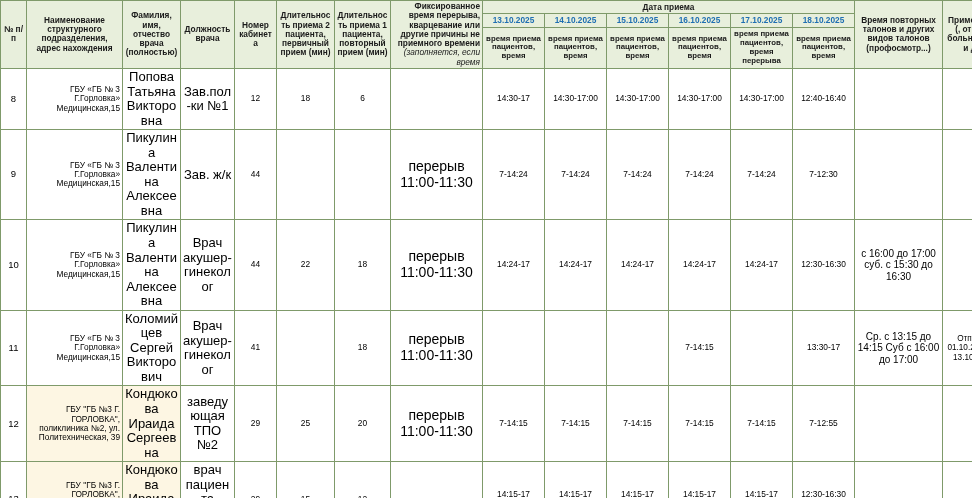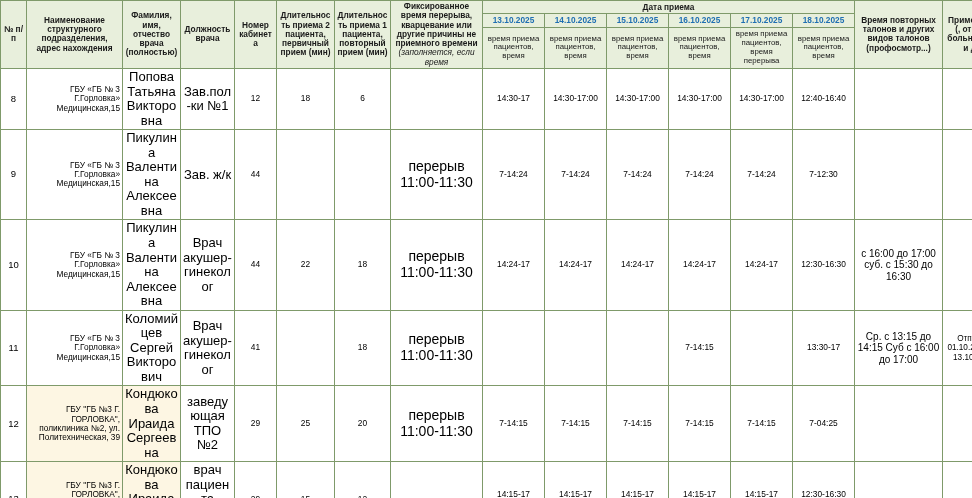--- a/index.html
+++ b/index.html
@@ -36,25 +36,26 @@
     font-size: 8.3px;
     color: #1a1a1a;
   }
   thead th.date-head {
     color: #1f6fb2;
     font-weight: bold;
     font-size: 8.3px;
     margin-left: 13px;
   }
   thead th.sub-head {
-    font-weight: normal;
+    font-weight: bold;
     font-size: 7.8px;
   }
   thead th.italic-note {
     font-weight: bold;
+    text-align: right;
   }
   thead th.italic-note .it {
     font-style: italic;
     font-weight: normal;
   }
   tbody td {
     background: #ffffff;
     font-size: 8.4px;
   }
   tbody tr.highlight td.c1,
@@ -231,21 +232,21 @@
         <td class="c3">заведующая ТПО №2</td>
         <td>29</td>
         <td>25</td>
         <td>20</td>
         <td class="fix">перерыв 11:00-11:30</td>
         <td>7-14:15</td>
         <td>7-14:15</td>
         <td>7-14:15</td>
         <td>7-14:15</td>
         <td>7-14:15</td>
-        <td>7-04:25</td>
+        <td>7-12:55</td>
         <td class="talon"></td>
         <td class="notes"></td>
       </tr>
       <tr class="row-h6 highlight">
         <td class="c0">13</td>
         <td class="c1">ГБУ "ГБ №3 Г. ГОРЛОВКА", поликлиника №2, ул. Политехническая, 39</td>
         <td class="c2">Кондюкова Ираида Сергеевна</td>
         <td class="c3">врач пациента участковый</td>
         <td>29</td>
         <td>15</td>

